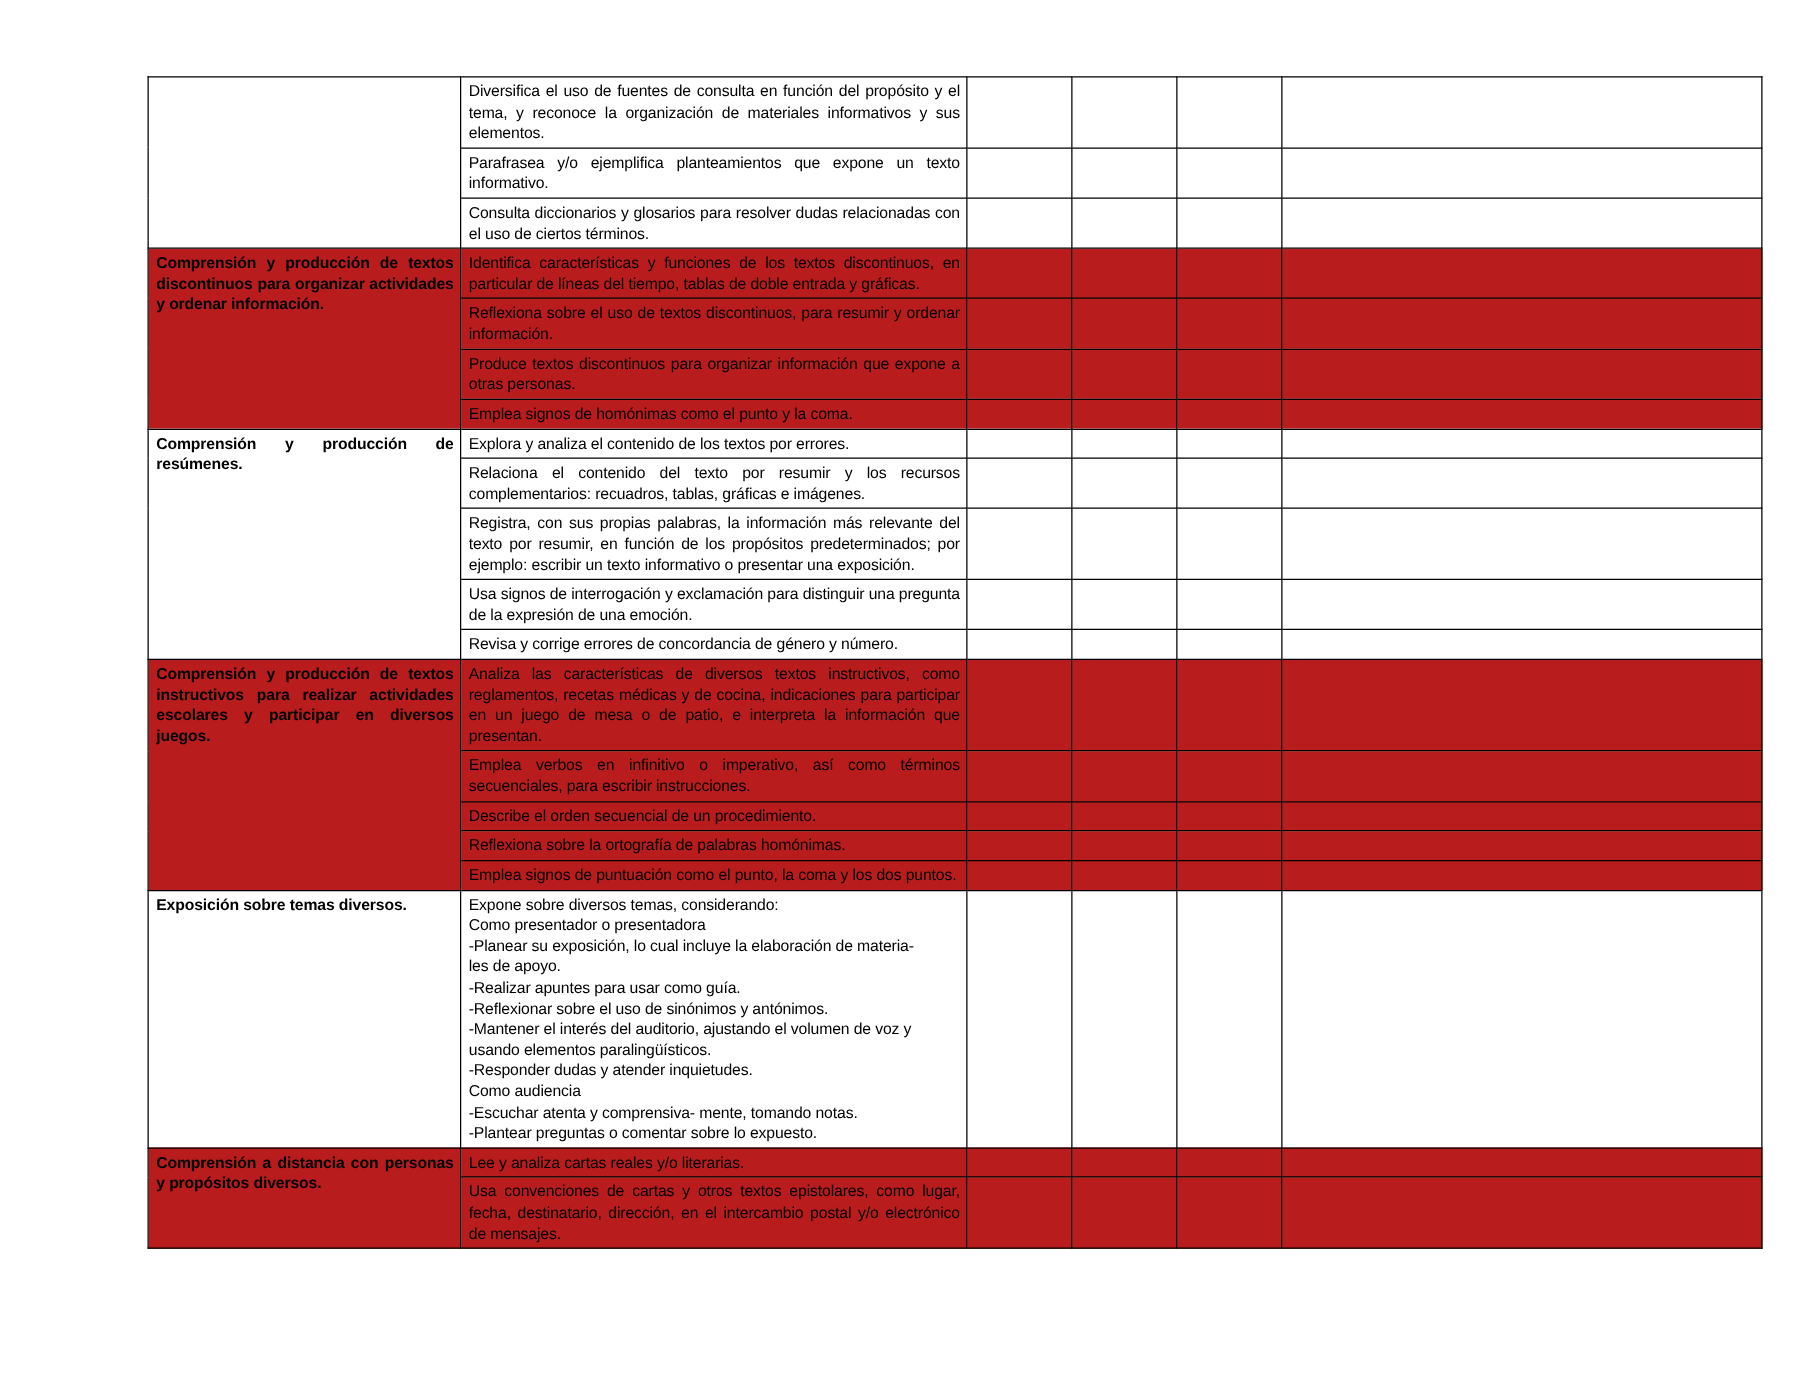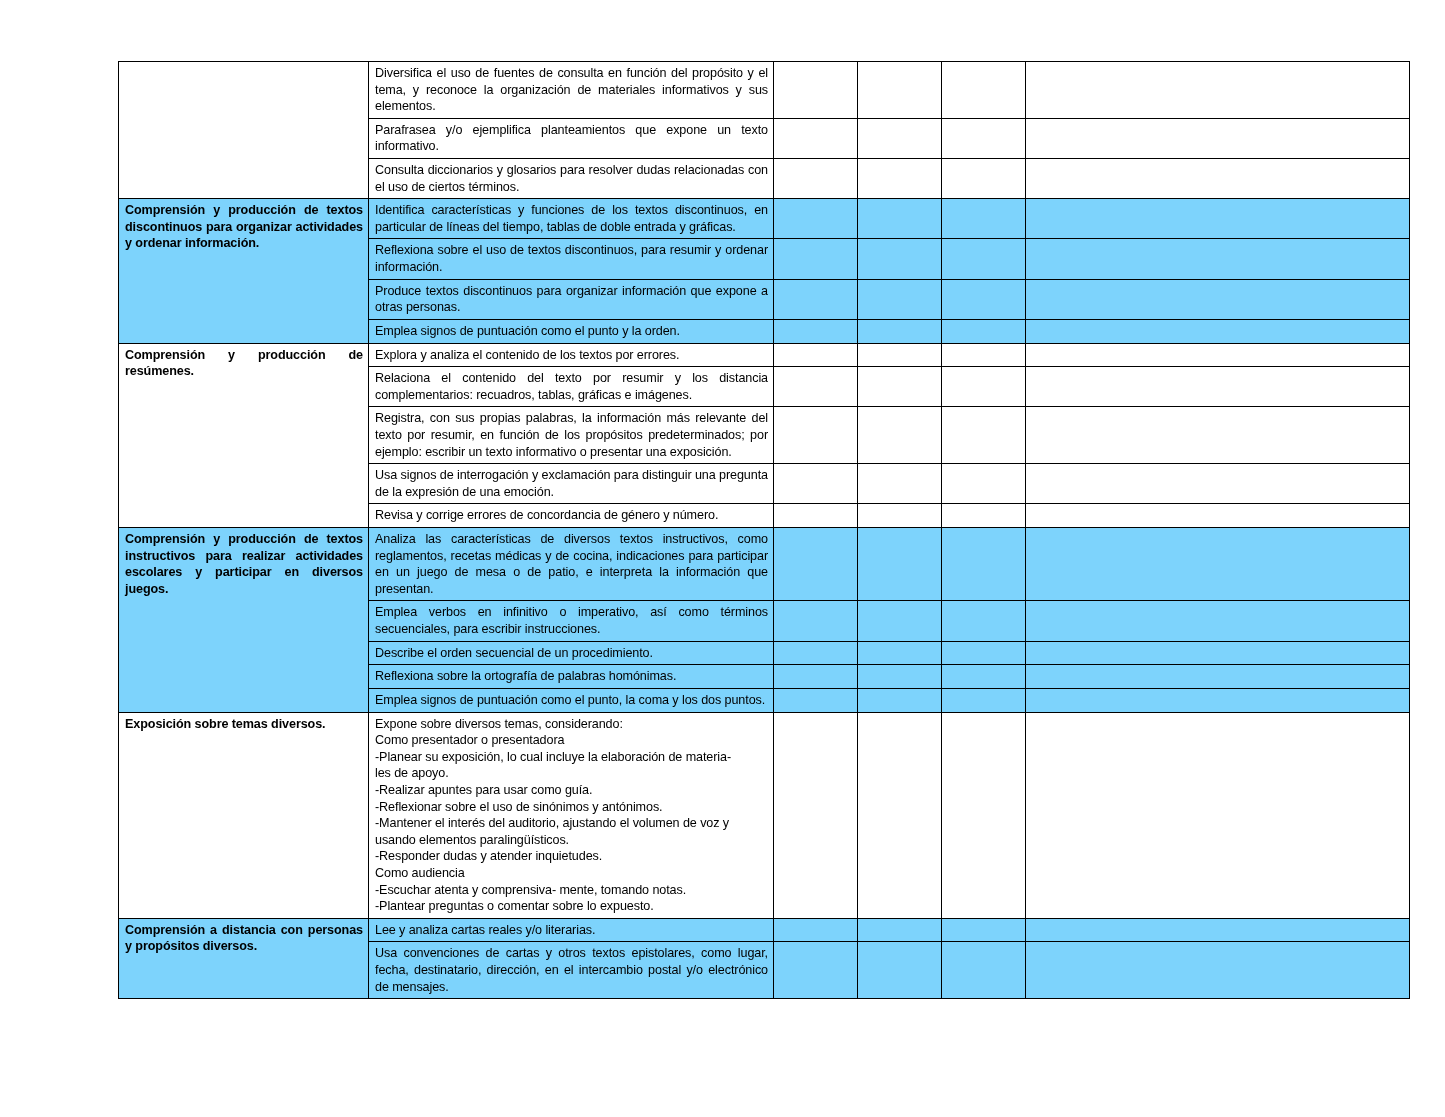--- a/index.html
+++ b/index.html
@@ -57,21 +57,21 @@
     letter-spacing: -0.1px;
   }
   td.desc {
     text-align: justify;
     text-justify: inter-word;
     letter-spacing: -0.1px;
   }
   td.desc.noj { text-align: left; }
   td.mark, td.obs { padding: 0; }
 
-  tr.shaded td { background: #7dd3fc; }
+  tr.shaded td { background: #b91c1c; }
 
   .lines { white-space: pre-line; }
 </style>
 </head>
 <body>
 
 <div id="page">
 
   <table class="grid">
     <colgroup>
@@ -123,37 +123,37 @@
         <td class="obs"></td>
       </tr>
       <tr class="shaded">
         <td class="desc">Produce textos discontinuos para organizar información que expone a otras personas.</td>
         <td class="mark"></td>
         <td class="mark"></td>
         <td class="mark"></td>
         <td class="obs"></td>
       </tr>
       <tr class="shaded">
-        <td class="desc noj">Emplea signos de puntuación como el punto y la orden.</td>
+        <td class="desc noj">Emplea signos de homónimas como el punto y la coma.</td>
         <td class="mark"></td>
         <td class="mark"></td>
         <td class="mark"></td>
         <td class="obs"></td>
       </tr>
 
       <tr>
         <td class="theme" rowspan="5">Comprensión y producción de resúmenes.</td>
         <td class="desc noj">Explora y analiza el contenido de los textos por errores.</td>
         <td class="mark"></td>
         <td class="mark"></td>
         <td class="mark"></td>
         <td class="obs"></td>
       </tr>
       <tr>
-        <td class="desc">Relaciona el contenido del texto por resumir y los distancia complementarios: recuadros, tablas, gráficas e imágenes.</td>
+        <td class="desc">Relaciona el contenido del texto por resumir y los recursos complementarios: recuadros, tablas, gráficas e imágenes.</td>
         <td class="mark"></td>
         <td class="mark"></td>
         <td class="mark"></td>
         <td class="obs"></td>
       </tr>
       <tr>
         <td class="desc">Registra, con sus propias palabras, la información más relevante del texto por resumir, en función de los propósitos predeterminados; por ejemplo: escribir un texto informativo o presentar una exposición.</td>
         <td class="mark"></td>
         <td class="mark"></td>
         <td class="mark"></td>

